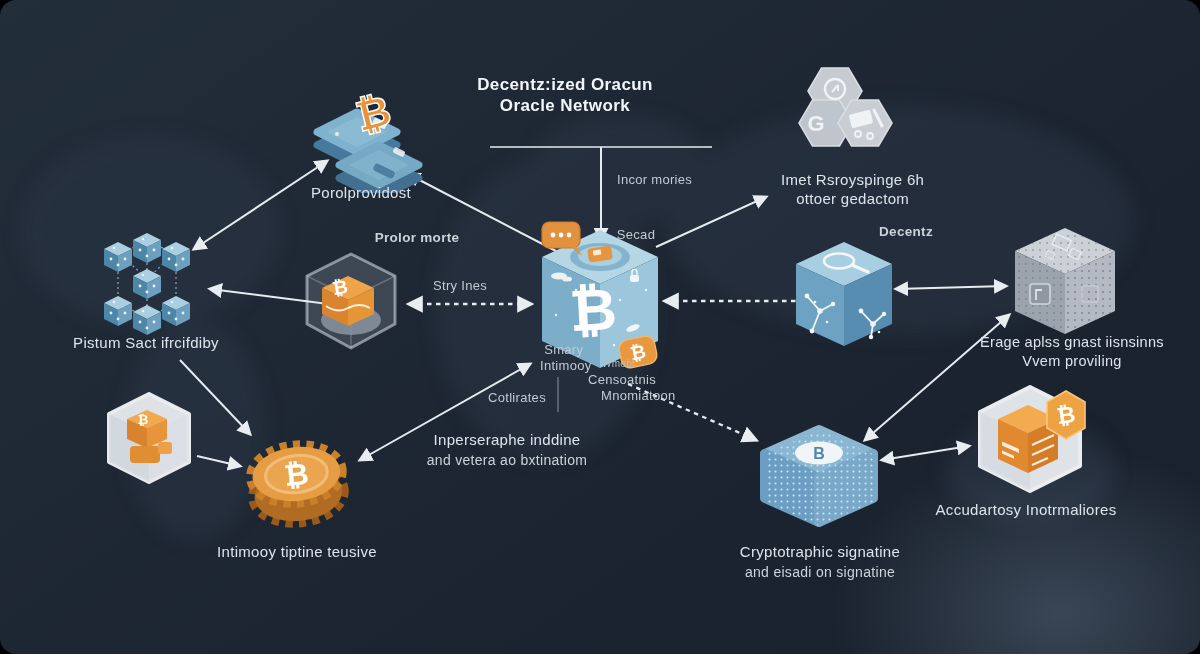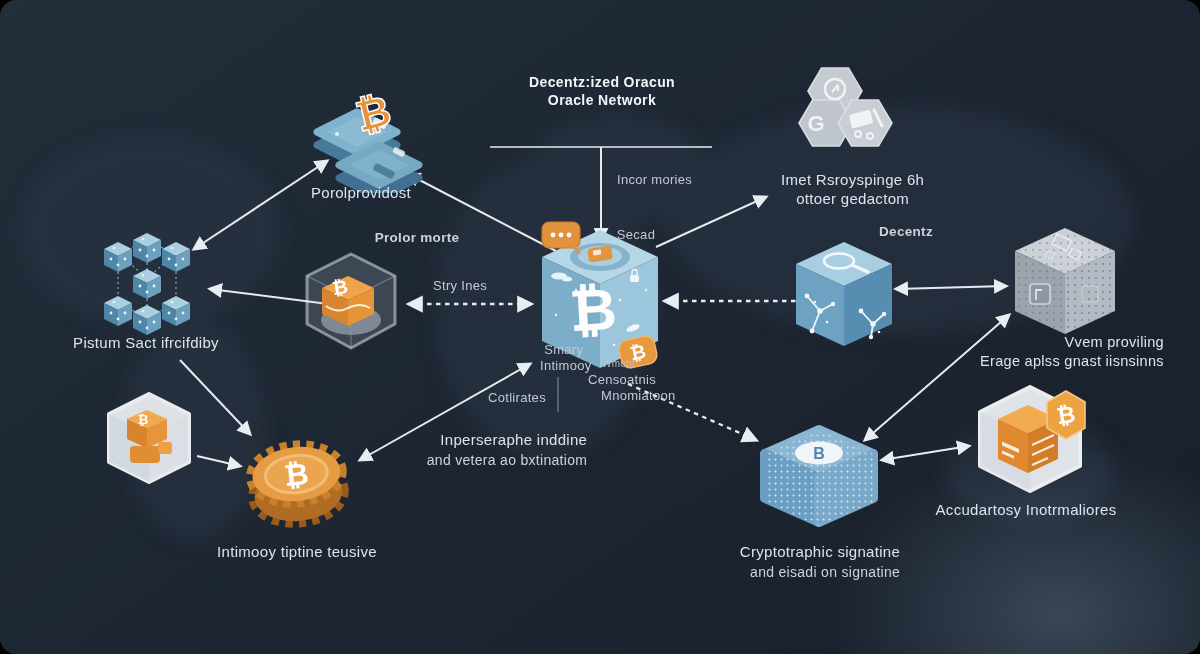--- a/index.html
+++ b/index.html
@@ -5,27 +5,27 @@
   html,body{margin:0;padding:0;background:#000;}
   #stage{position:relative;width:1200px;height:654px;overflow:hidden;border-radius:16px;
          background:linear-gradient(145deg,#232e3b 0%,#1c2531 55%,#18202b 100%);
          font-family:"Liberation Sans",sans-serif;}
   #maplayer{position:absolute;left:0;top:0;pointer-events:none;}
   #glow{position:absolute;right:-90px;bottom:-130px;width:460px;height:340px;
         background:radial-gradient(closest-side,rgba(122,142,168,.34),rgba(122,142,168,0));}
   #connectors{position:absolute;left:0;top:0;}
   .icon{position:absolute;}
   .lbl{position:absolute;color:#dde4eb;font-size:15px;line-height:1.32;letter-spacing:.3px;
-       text-align:right;transform:translateX(-50%);white-space:nowrap;}
+       text-align:center;transform:translateX(-50%);white-space:nowrap;}
   .lbl.left{transform:none;text-align:center;}
   .dim{color:#c2cad3;font-size:13px;}
   .dim2{color:#cbd2da;font-size:13.5px;font-weight:bold;}
   .tiny{color:#b6bec8;font-size:10px;}
-  #title{position:absolute;left:602px;top:74px;transform:translateX(-50%);
-         font-size:14px;font-weight:bold;color:#f3f6f9;text-align:center;
+  #title{position:absolute;left:565px;top:74px;transform:translateX(-50%);
+         font-size:17px;font-weight:bold;color:#f3f6f9;text-align:center;
          line-height:1.26;letter-spacing:.4px;white-space:nowrap;}
 </style>
 </head>
 <body>
 
 <div id="stage">
 
   <svg id="maplayer" width="1200" height="654">
     <defs>
         <filter id="blurf">
@@ -307,22 +307,22 @@
     <div>Smary</div>
     <div style="padding-left:4px">Intimooy</div>
   </div>
 
   <div class="lbl left tiny" style="left:602px;top:357px">Wmobt</div>
   <div class="lbl left dim" style="left:588px;top:371px">Censoatnis</div>
   <div class="lbl left dim" style="left:601px;top:387px">Mnomiatoon</div>
   <div class="lbl dim" style="left:517px;top:389px">Cotlirates</div>
 
   <div class="lbl" style="left:1072px;top:333px;font-size:14.5px;line-height:19px">
+    <div>Erage aplss gnast iisnsinns</div>
     <div>Vvem proviling</div>
-    <div>Erage aplss gnast iisnsinns</div>
   </div>
 
   <div class="lbl" style="left:507px;top:430px;line-height:20px">
     <div>Inperseraphe inddine</div>
     <div style="font-size:14px;color:#ccd3db">and vetera ao bxtinatiom</div>
   </div>
 
   <div class="lbl" style="left:297px;top:542px;line-height:20px">
     <div>Intimooy tiptine teusive</div>
   </div>

